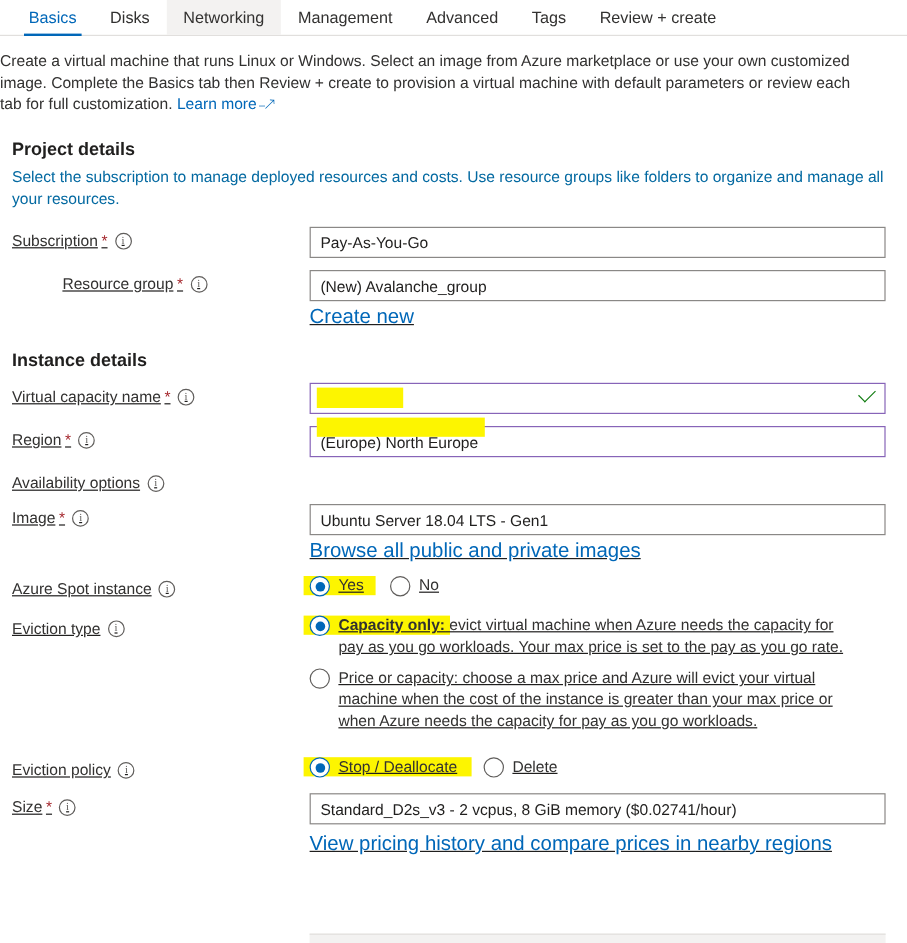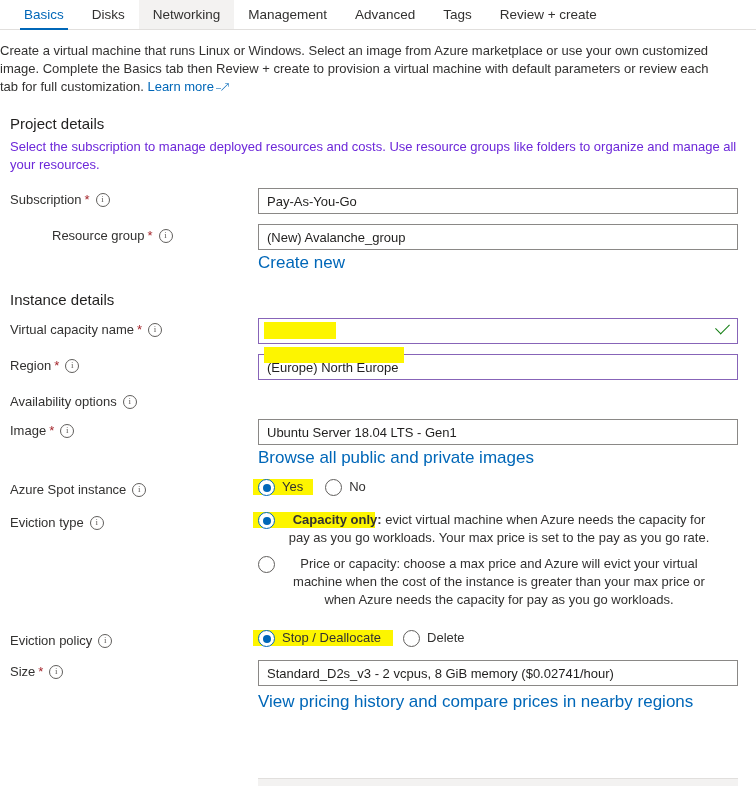--- a/index.html
+++ b/index.html
@@ -64,34 +64,35 @@
   }
   .ext-icon {
     display: inline-block;
     font-size: 10px;
     vertical-align: baseline;
     margin-left: 2px;
   }
 
   .section-title {
     font-size: 15px;
-    font-weight: normal;
+    font-weight: bold;
     color: #201f1e;
     margin: 18px 0 6px 10px;
   }
   .section-desc {
     margin: 0 14px 0 10px;
     font-size: 13px;
     line-height: 18px;
-    color: #6d28d9;
+    color: #0369a1;
   }
 
   
   .form {
     margin-top: 14px;
+    text-decoration: underline;
   }
   .row {
     display: flex;
     align-items: flex-start;
     margin-bottom: 10px;
     padding-left: 10px;
   }
   .label-col {
     width: 248px;
     flex: 0 0 248px;
@@ -170,21 +171,20 @@
     z-index: 0;
   }
 
   
   .radio-group { display: flex; align-items: center; }
   .radio-item {
     display: flex;
     align-items: flex-start;
     margin-right: 22px;
     cursor: pointer;
-    text-align: center;
   }
   .radio {
     width: 17px; height: 17px;
     border-radius: 50%;
     border: 1.4px solid #605e5c;
     background: #fff;
     flex: 0 0 auto;
     position: relative;
     margin-top: 1px;
   }

